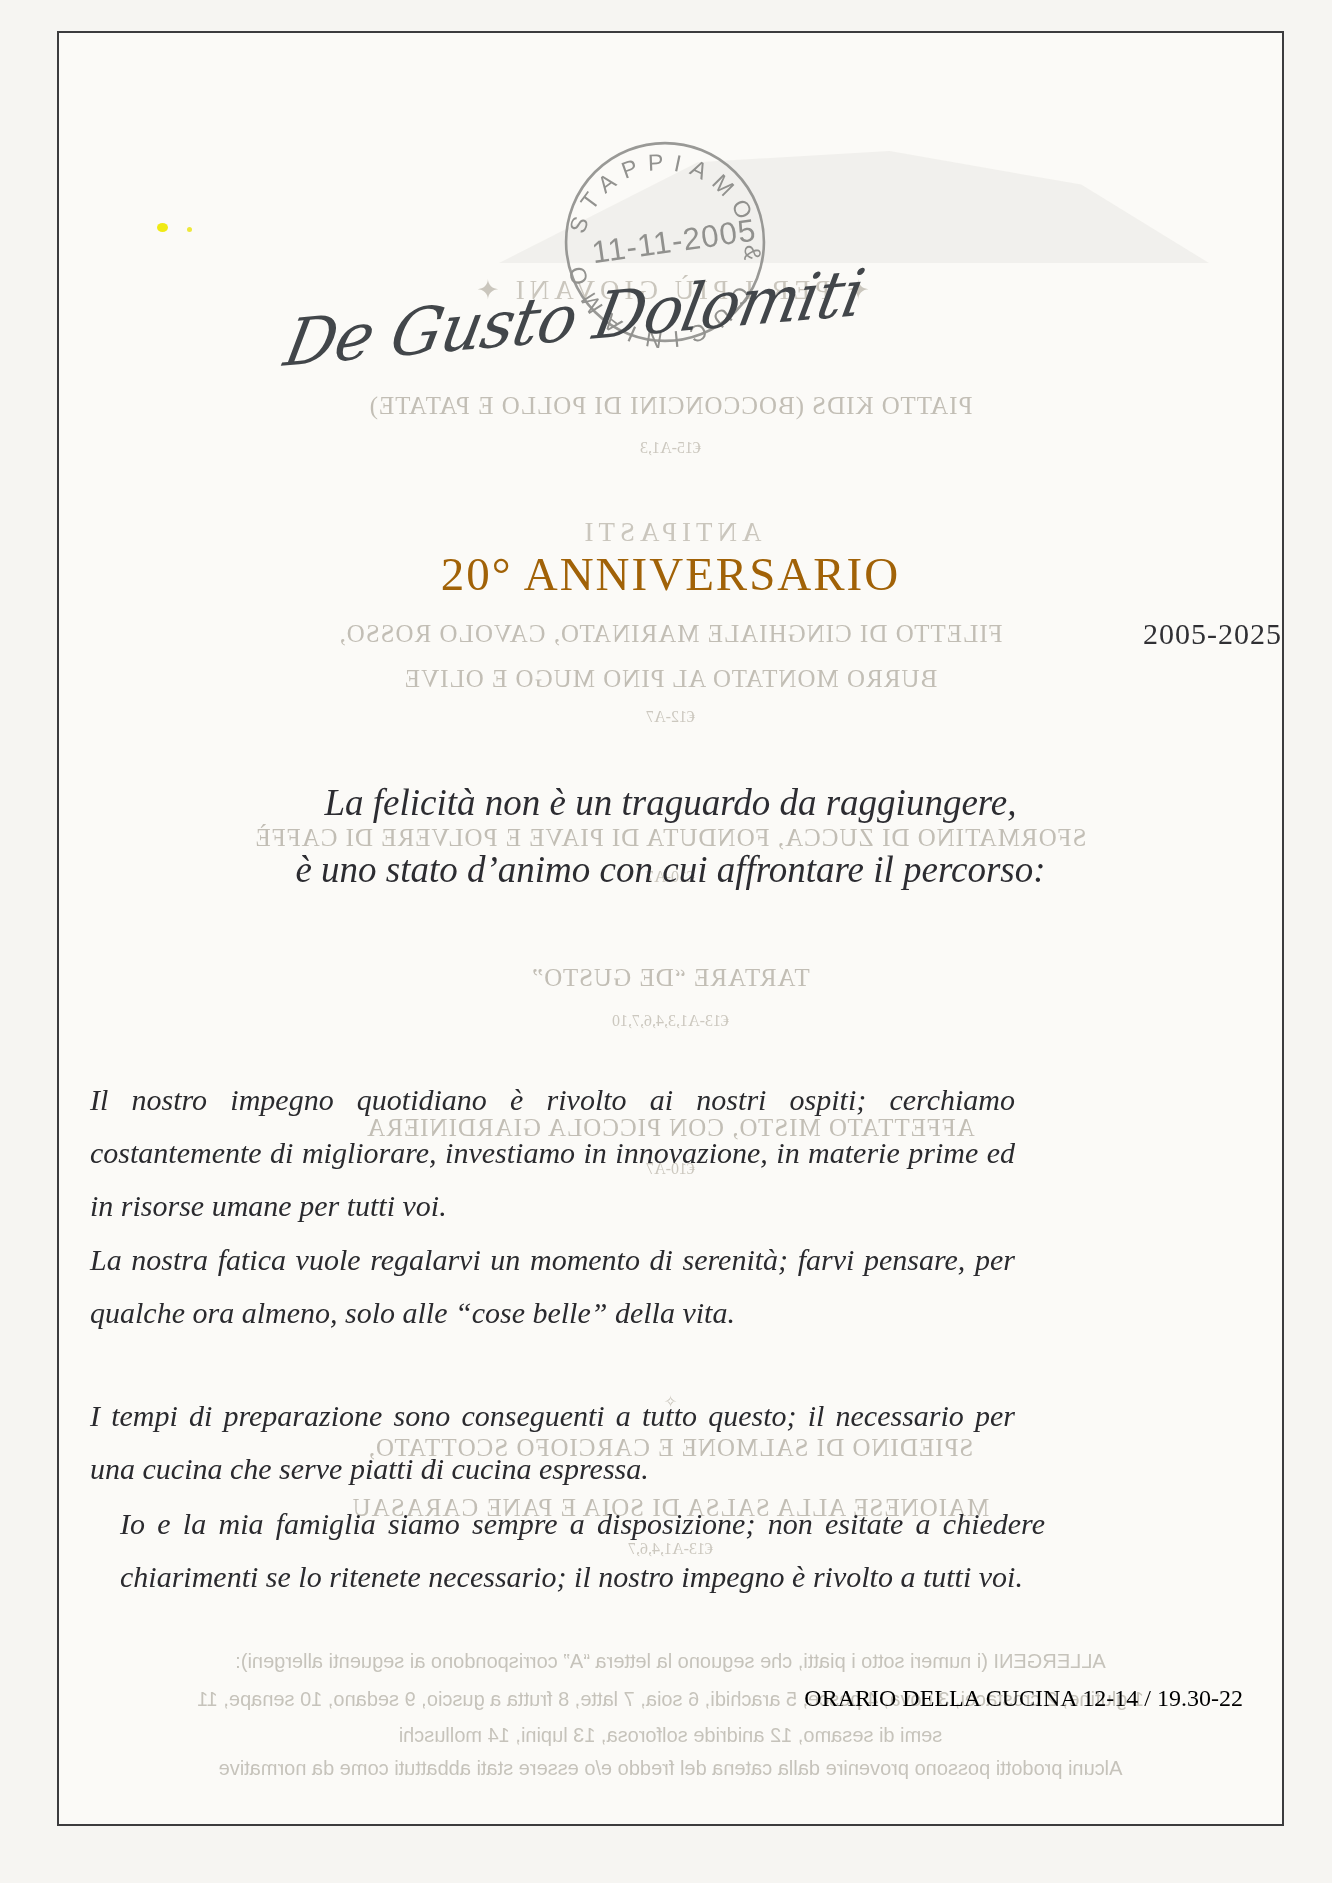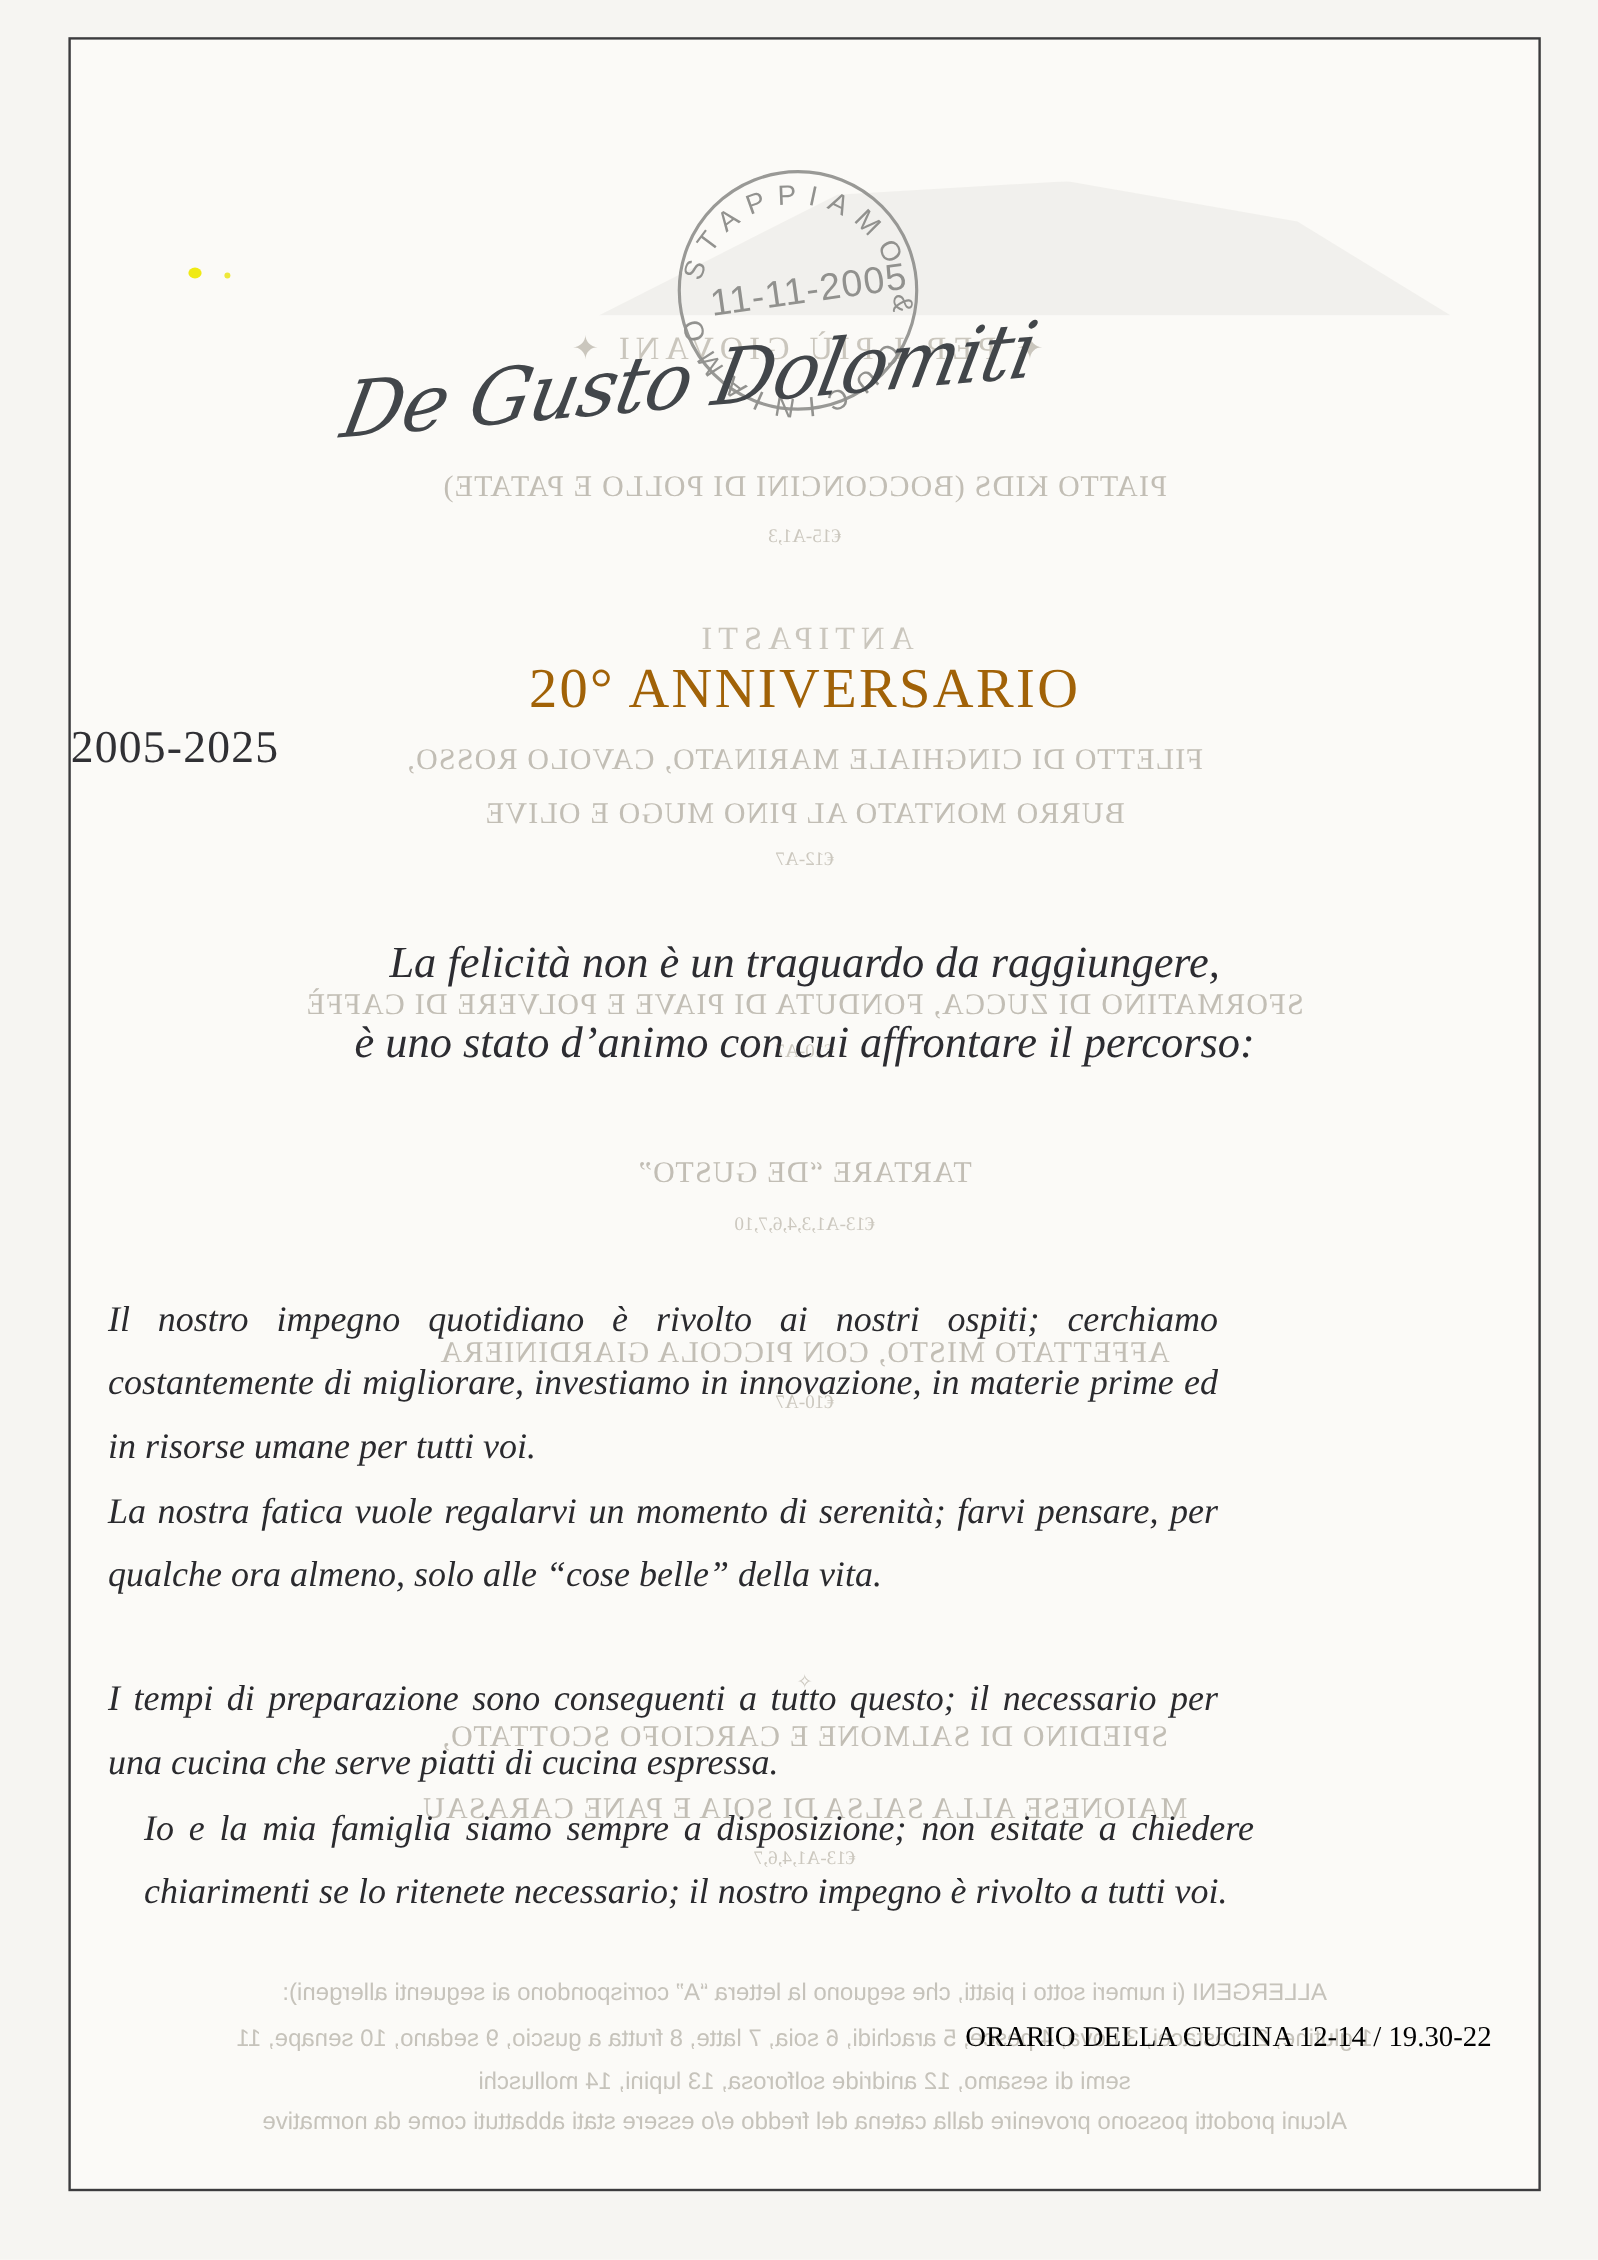--- a/index.html
+++ b/index.html
@@ -62,23 +62,23 @@
     white-space:nowrap;
   }
   
   .title{
     position:absolute;left:0;top:514px;width:100%;
     text-align:center;
     font-size:47px;letter-spacing:2px;
     color:#a16207;z-index:2;
   }
   .subtitle{
-    position:absolute;left:0;top:568px;width:100%;
-    text-align:left;
-    font-size:38px;letter-spacing:1px;
+    position:absolute;left:0;top:584px;width:100%;
+    text-align:right;
+    font-size:30px;letter-spacing:1px;
     color:#303034;z-index:2;
   }
   .quote{
     position:absolute;left:0;width:100%;
     text-align:center;
     font-style:italic;
     font-size:37px;
     color:#2c2c31;z-index:2;
     white-space:nowrap;
   }

